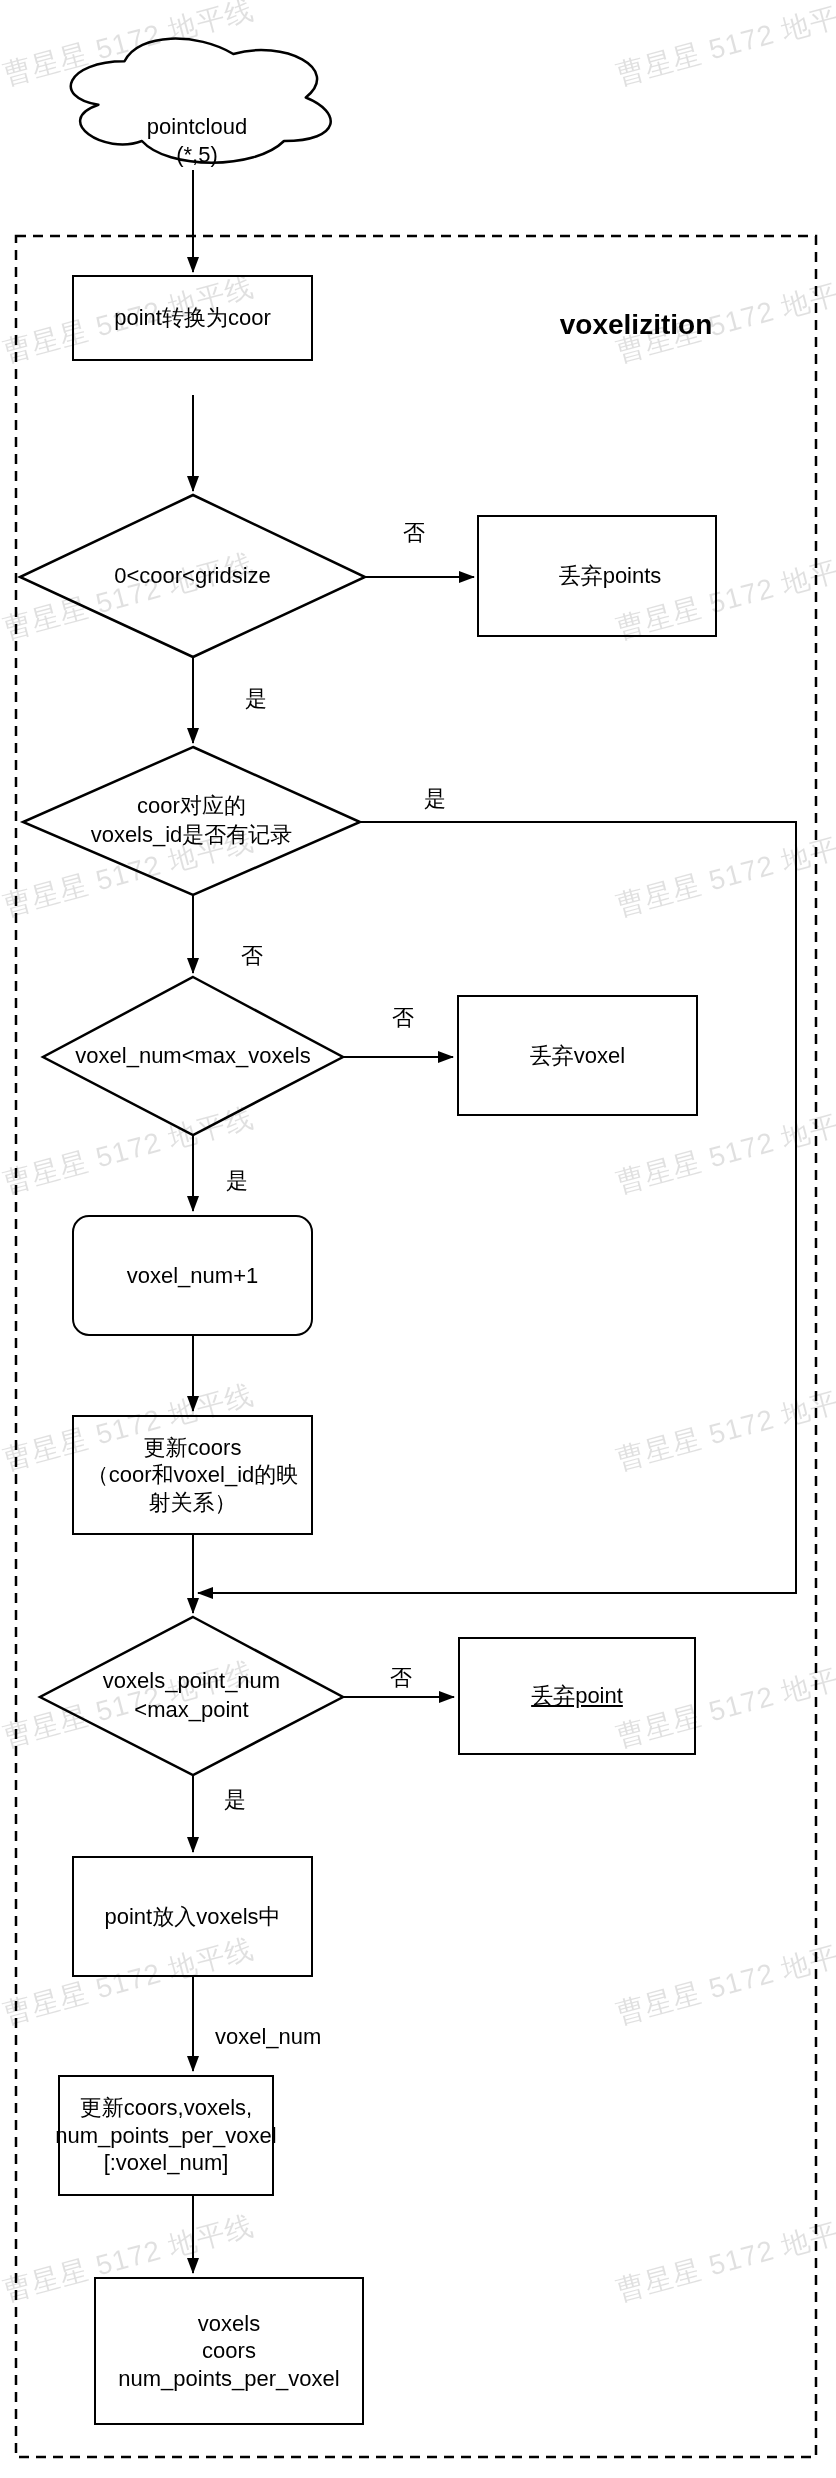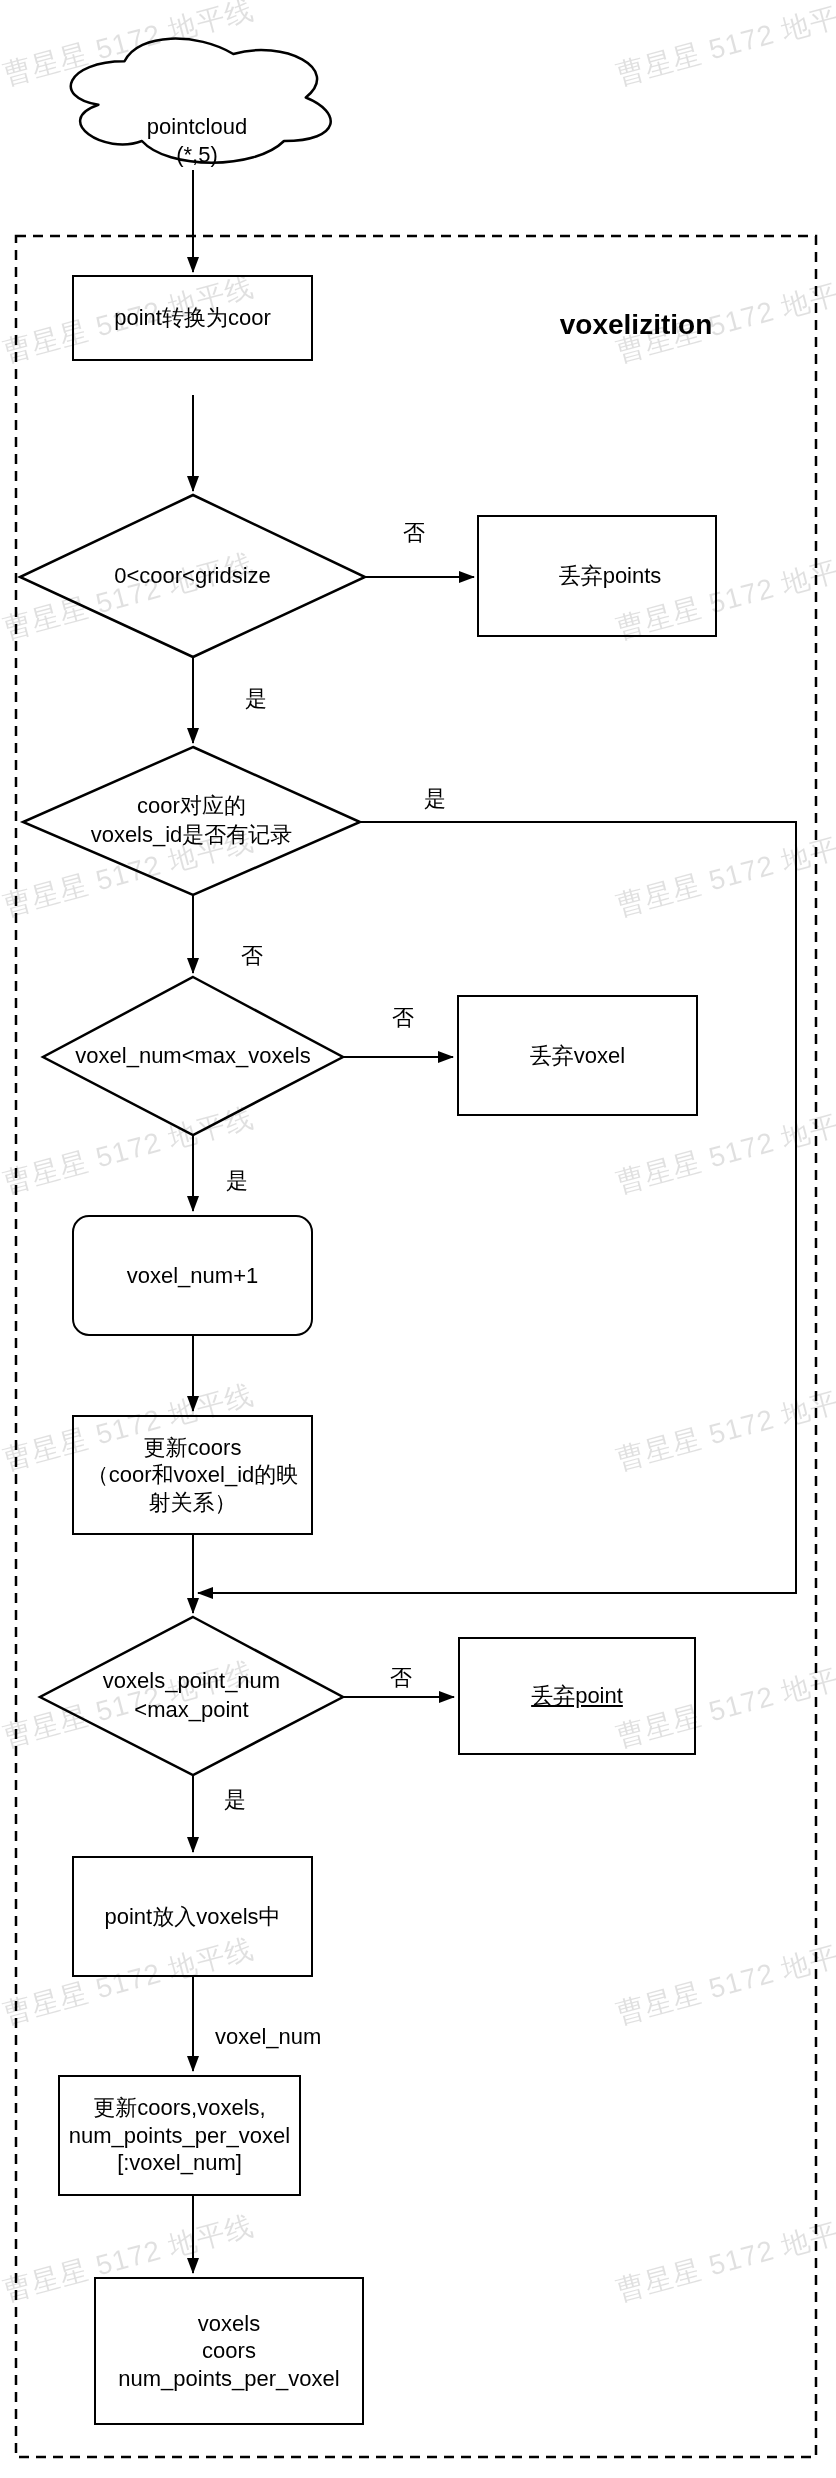--- a/index.html
+++ b/index.html
@@ -128,21 +128,21 @@
   </div>
 
   <div class="node" style="left:458px; top:1637px; width:238px; height:118px;text-decoration:underline;">
     <div>丢弃point</div>
   </div>
 
   <div class="node" style="left:72px; top:1856px; width:241px; height:121px;">
     <div>point放入voxels中</div>
   </div>
 
-  <div class="node" style="left:58px; top:2075px; width:243px; height:121px;">
+  <div class="node" style="left:58px; top:2075px; width:216px; height:121px;">
     <div>更新coors,voxels,</div>
     <div>num_points_per_voxel</div>
     <div>[:voxel_num]</div>
   </div>
 
   <div class="node" style="left:58px; top:2277px; width:270px; height:148px;margin-left:36px;">
     <div>voxels</div>
     <div>coors</div>
     <div>num_points_per_voxel</div>
   </div>

